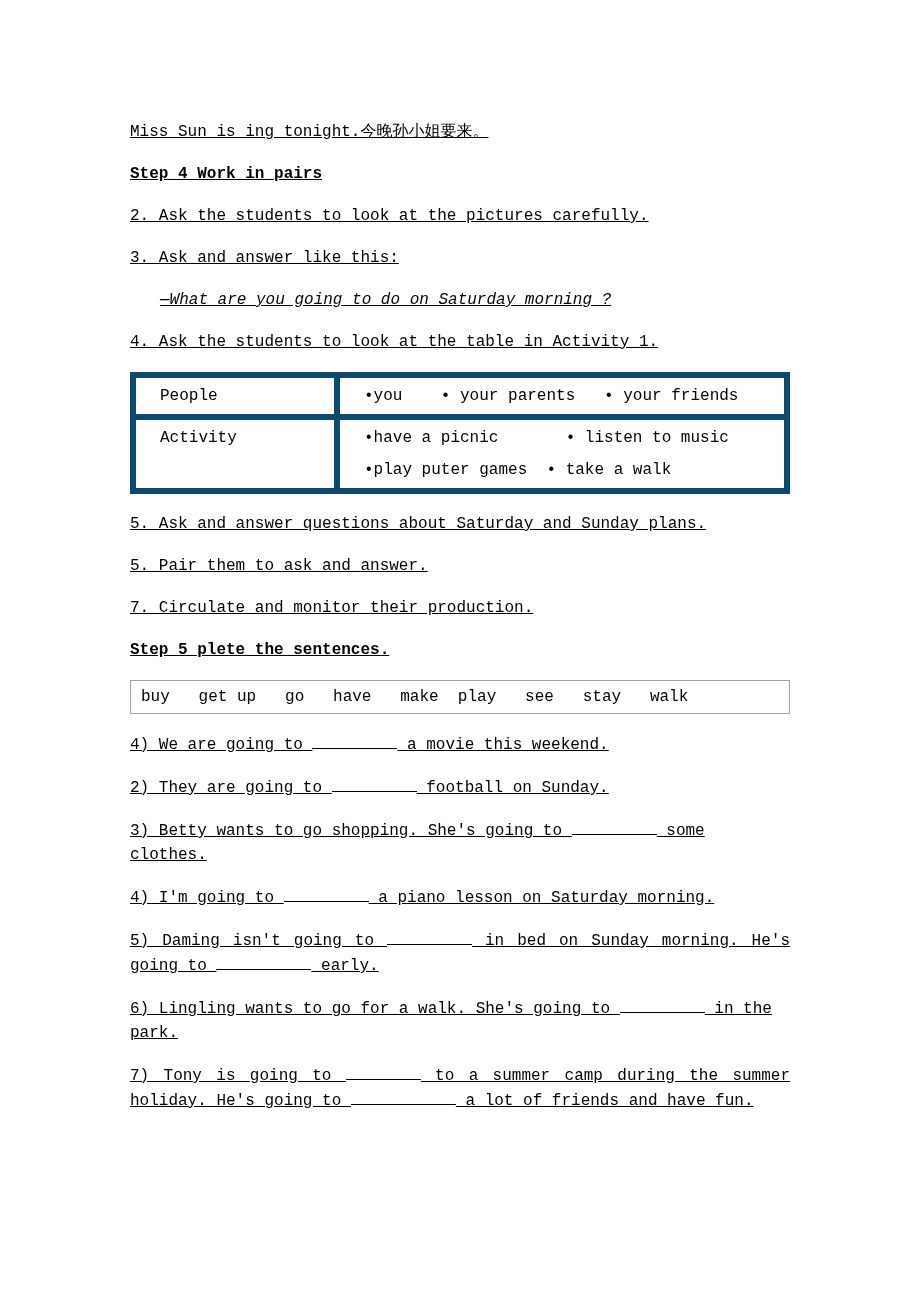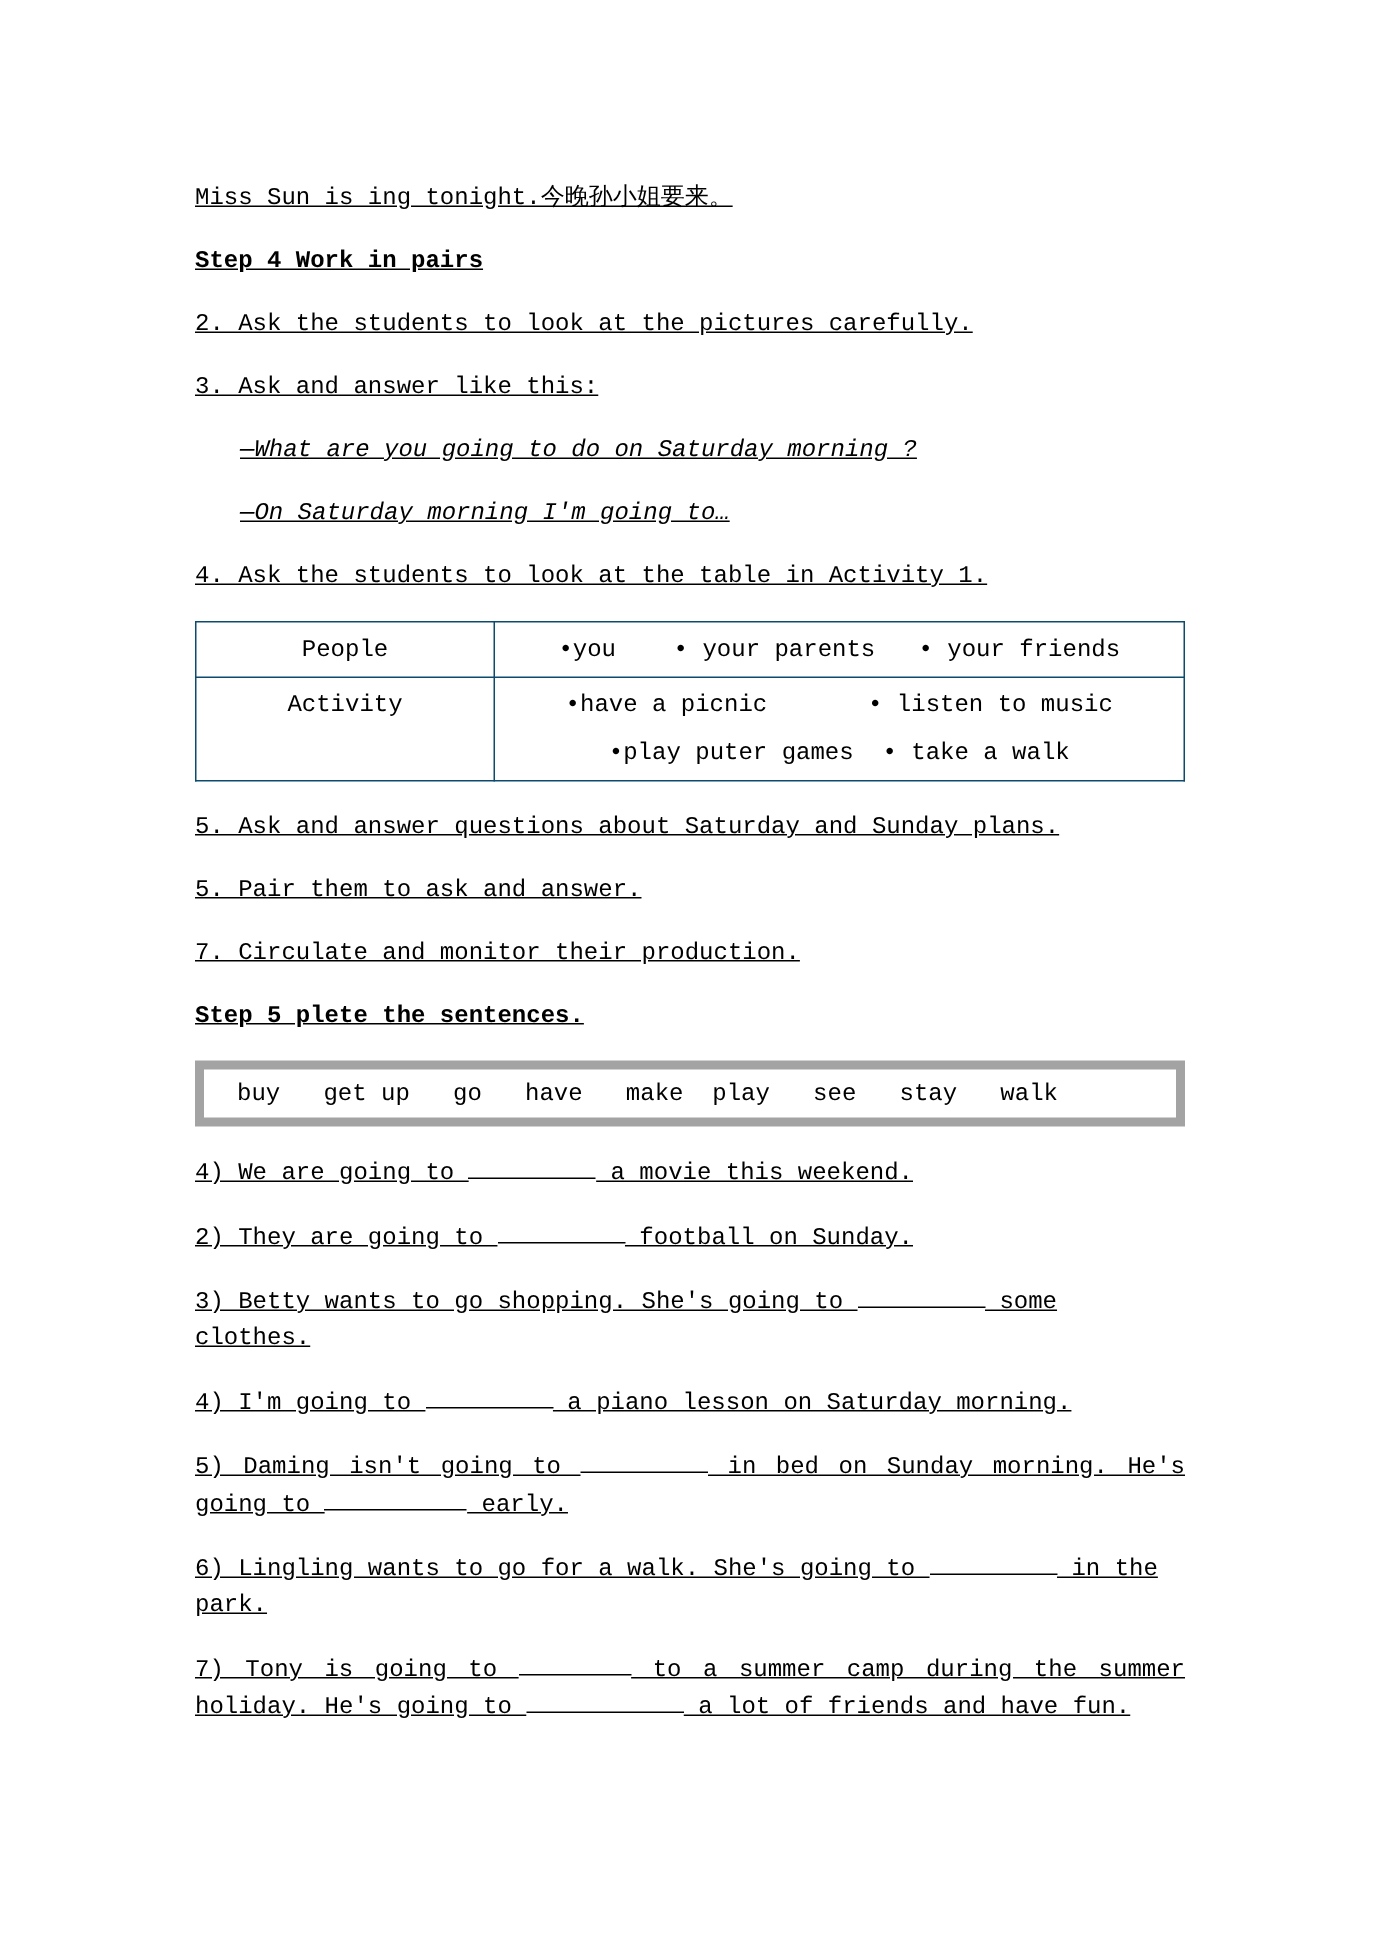--- a/index.html
+++ b/index.html
@@ -28,31 +28,30 @@
   }
   .italic {
     font-style: italic;
   }
   table.tbl {
     border-collapse: collapse;
     width: 100%;
     margin-bottom: 18px;
   }
   table.tbl td {
-    border: 1px solid #0c4a6e;
+    border: 6px solid #0c4a6e;
     padding: 6px 24px;
     vertical-align: top;
-    text-align: center;
   }
   td.col1 {
     width: 150px;
   }
   .wordbox {
-    border: 6px solid #a3a3a3;
-    padding: 4px 22px;
+    border: 1px solid #a3a3a3;
+    padding: 4px 10px;
     margin-bottom: 18px;
     white-space: pre;
   }
   .blank {
     display: inline-block;
     border-bottom: 1px solid #000;
     min-width: 85px;
     height: 1em;
     vertical-align: baseline;
   }
@@ -62,21 +61,20 @@
 
 <div class="page">
 
   <p class="para">Miss Sun is ing tonight.今晚孙小姐要来。</p>
 
   <p class="para bold">Step 4 Work in pairs</p>
 
   <p class="para">2. Ask the students to look at the pictures carefully.</p>
   <p class="para">3. Ask and answer like this:</p>
   <p class="para indent1 italic">—What are you going to do on Saturday morning ?</p>
-  <p class="para indent1 italic">—On Saturday morning I'm going to…</p>
   <p class="para">4. Ask the students to look at the table in Activity 1.</p>
 
   <table class="tbl">
     <tbody>
         <tr>
       <td class="col1">People</td>
       <td style="white-space:pre;">•you    • your parents   • your friends</td>
     </tr>
     <tr>
       <td class="col1">Activity</td>

